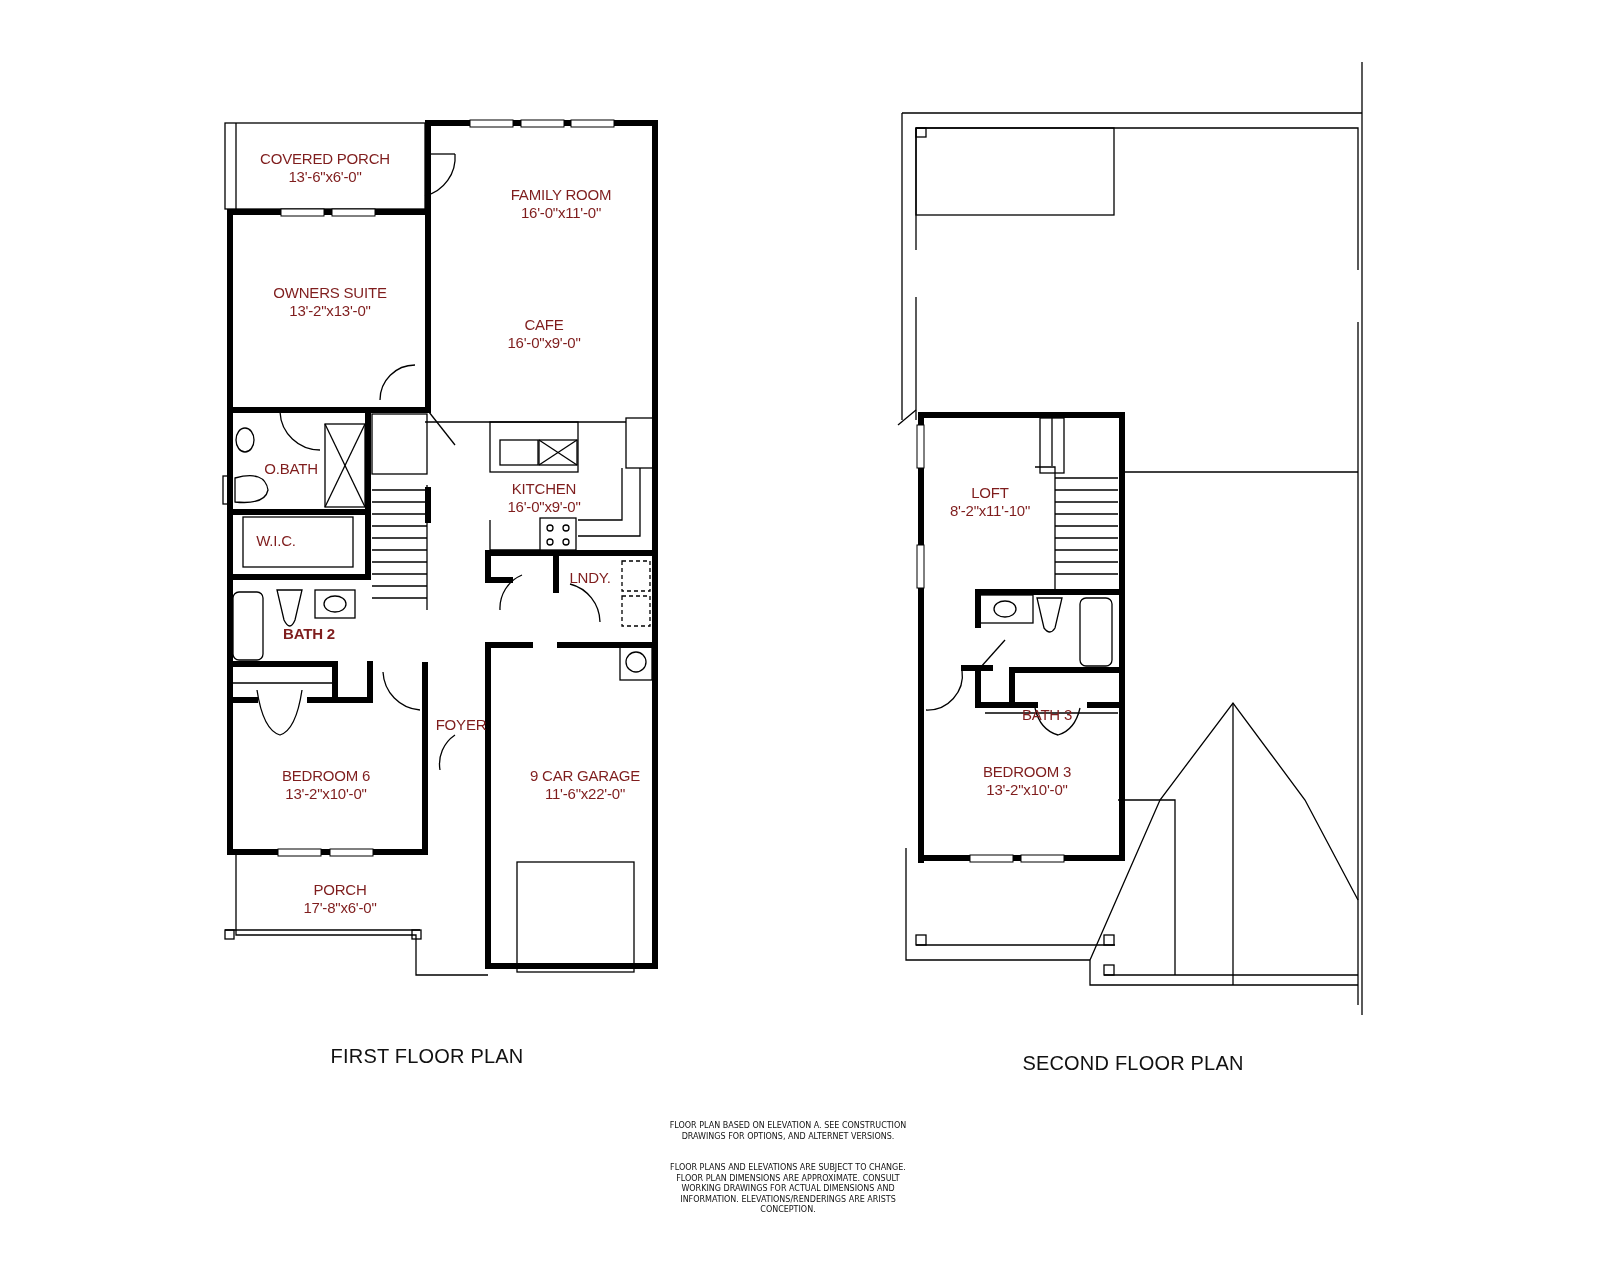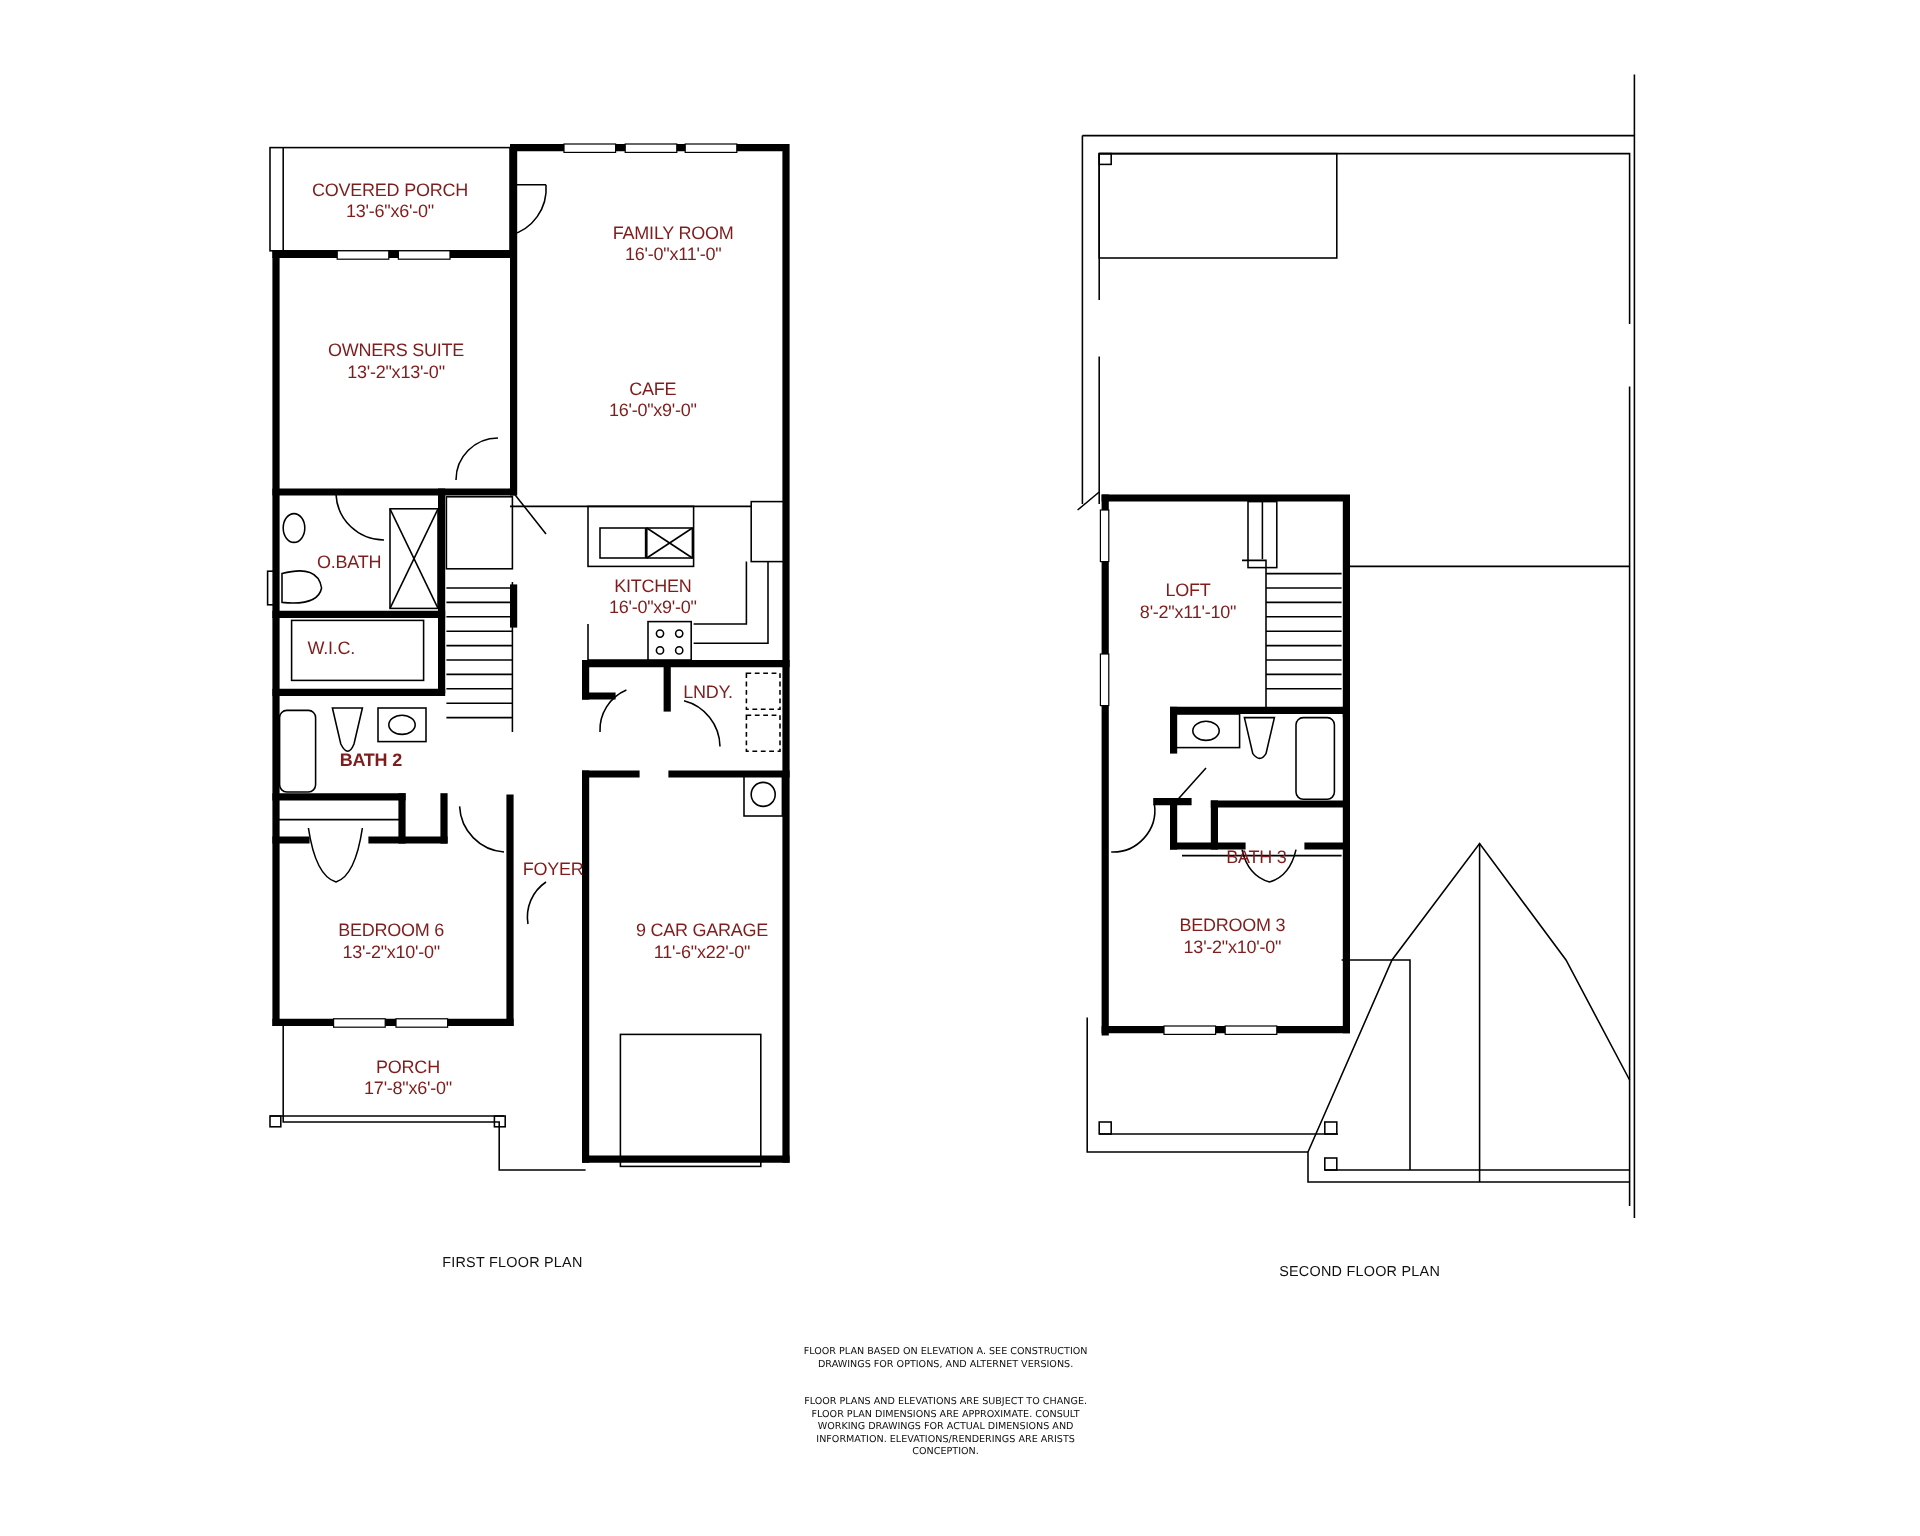--- a/index.html
+++ b/index.html
@@ -3,21 +3,21 @@
 <meta charset="utf-8">
 <style>
   html, body { margin: 0; padding: 0; background: #ffffff; }
   body { width: 1600px; height: 1280px; position: relative; overflow: hidden;
          font-family: "Liberation Sans", sans-serif; color: #000; }
   svg.plan { position: absolute; left: 0; top: 0; }
   .lbl { position: absolute; text-align: center; font-family: "Liberation Sans", sans-serif;
          font-size: 15px; line-height: 18px; color: #7f1d1d; white-space: nowrap;
          transform: translateX(-50%); letter-spacing: -0.2px; }
   .lbl .dim { display: block; }
-  .title { position: absolute; font-size: 12px; color: #111; white-space: nowrap;
+  .title { position: absolute; font-size: 20px; color: #111; white-space: nowrap;
            transform: translateX(-50%); letter-spacing: 0.2px; }
   .note { position: absolute; left: 788px; transform: translateX(-50%); text-align: center;
           font-family: "DejaVu Sans", sans-serif; font-size: 8px; line-height: 10.5px;
           color: #111; white-space: nowrap; }
   .note div { display: block; }
 </style>
 </head>
 <body>
 
 <svg class="plan" width="1600" height="1280" viewBox="0 0 1600 1280">

